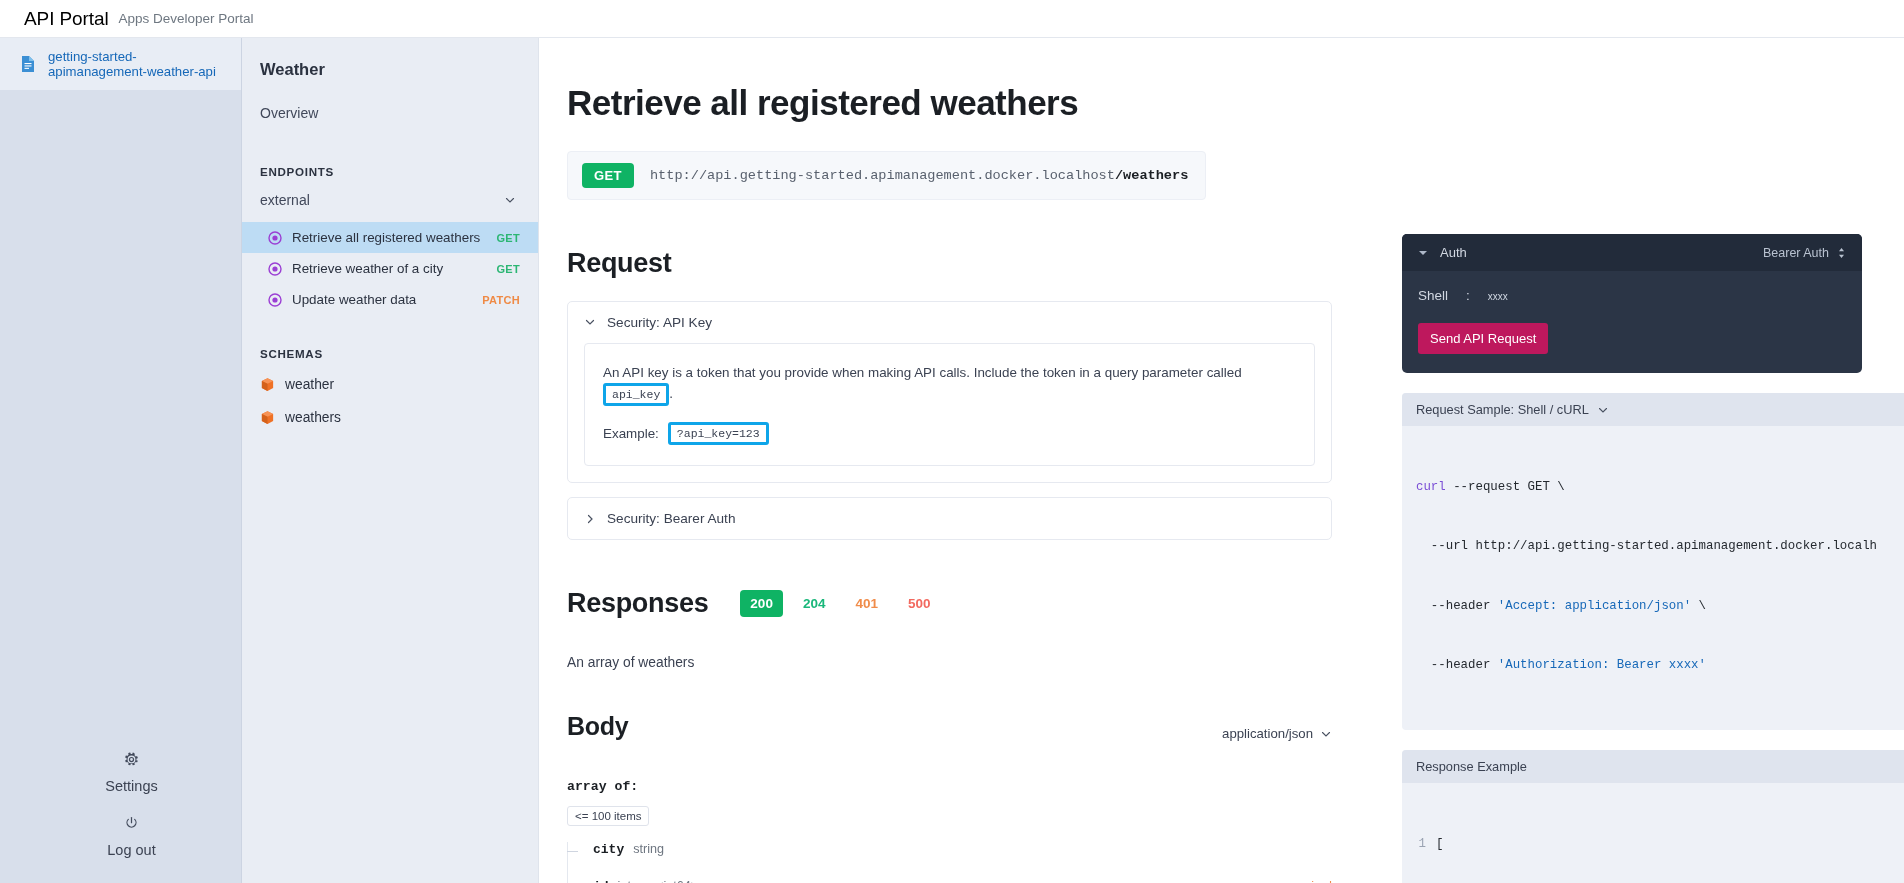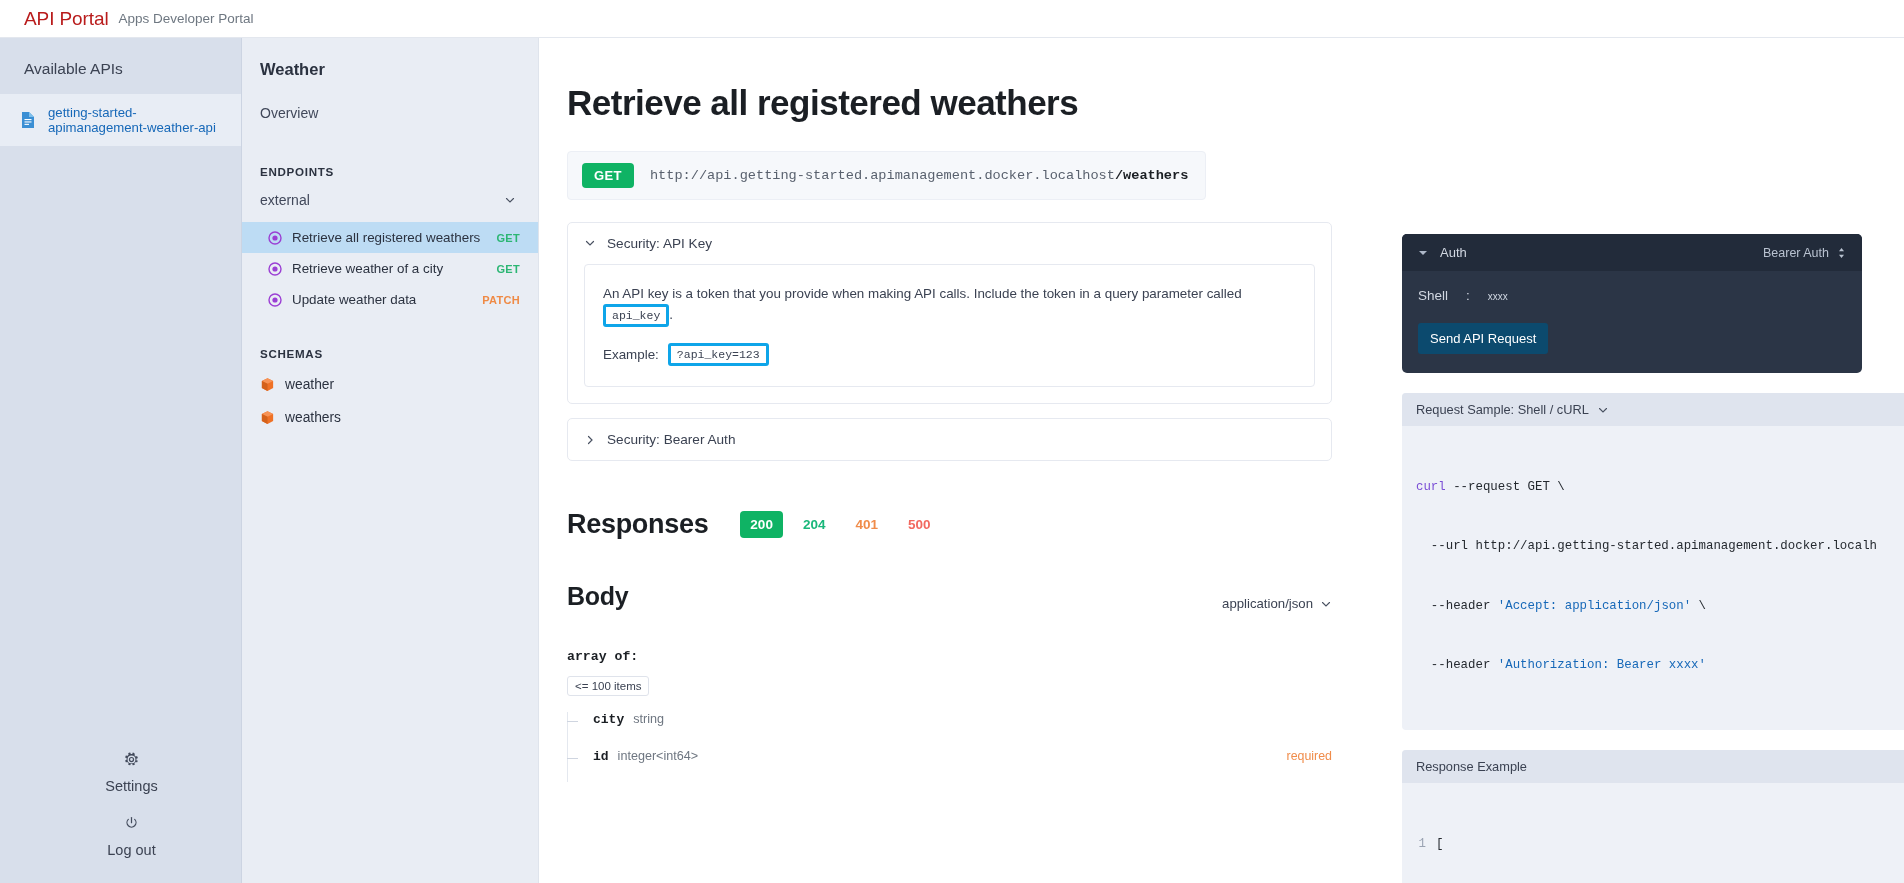--- a/index.html
+++ b/index.html
@@ -13,21 +13,21 @@
   .app { position: relative; width: 1904px; height: 883px; display: flex; flex-direction: column; }
 
   
   .topbar {
     height: 38px; flex: 0 0 38px;
     background: #ffffff;
     border-bottom: 1px solid #e3e7ee;
     display: flex; align-items: center;
     padding-left: 24px; gap: 10px;
   }
-  .brand { font-size: 19px; color: #b91c1c; font-weight: 400; letter-spacing: -0.1px; text-align: center; }
+  .brand { font-size: 19px; color: #000000; font-weight: 400; letter-spacing: -0.1px; text-align: center; }
   .brand-sub { font-size: 13.5px; color: #6e7781; }
 
   
   .body-row { flex: 1 1 auto; display: flex; min-height: 0; }
 
   
   .sidebar {
     width: 241px; flex: 0 0 241px;
     background: #d8dfeb;
     display: flex; flex-direction: column;
@@ -221,21 +221,21 @@
   }
   .auth-head-l { display: flex; align-items: center; gap: 12px; }
   .auth-title { font-size: 13px; color: #d2d8e2; }
   .auth-mode { font-size: 12.5px; color: #b9c2d0; display: flex; align-items: center; gap: 8px; }
   .auth-body { padding: 17px 16px 19px 16px; }
   .token-row { display: flex; align-items: baseline; gap: 18px; }
   .token-label { font-size: 13.5px; color: #d2d8e2; }
   .token-colon { font-size: 13.5px; color: #d2d8e2; }
   .token-val { font-size: 10px; color: #cfd6e1; font-family: "Liberation Sans", sans-serif; }
   .send-btn {
-    margin-top: 20px; background: #0c4a6e; color: #fff; border: none;
+    margin-top: 20px; background: #be185d; color: #fff; border: none;
     border-radius: 3px; font-size: 13px; padding: 8px 12px;
     cursor: pointer; font-family: "Liberation Sans", sans-serif;
   }
 
   .code-card {
     margin-top: 20px; width: 572px; border-radius: 4px; overflow: hidden;
     background: #eef1f7;
   }
   .code-head {
     background: #dfe4ee; display: flex; align-items: center;
@@ -263,21 +263,20 @@
 <div class="app">
 
   <div class="topbar">
     <span class="brand">API Portal</span>
     <span class="brand-sub">Apps Developer Portal</span>
   </div>
 
   <div class="body-row">
 
     <div class="sidebar">
-      <div class="sidebar-title">Available APIs</div>
 
       <div class="api-item">
         <svg class="doc-icon" viewBox="0 0 16 18">
           <path d="M2 1h7l5 5v11H2z" fill="#3b8fd4"></path>
           <path d="M9 1l5 5H9z" fill="#7fc0ec"></path>
           <rect x="4.5" y="8" width="7" height="1.1" fill="#fff"></rect>
           <rect x="4.5" y="10.4" width="7" height="1.1" fill="#fff"></rect>
           <rect x="4.5" y="12.8" width="4.5" height="1.1" fill="#fff"></rect>
         </svg>
         <span class="api-item-label">getting-started-apimanagement-weather-api</span>
@@ -365,20 +364,21 @@
     <div class="main">
       <div class="main-inner">
 
         <h1 class="page-title">Retrieve all registered weathers</h1>
 
         <div class="url-bar">
           <span class="method-badge">GET</span>
           <span class="url-text"><span>http://api.getting-started.apimanagement.docker.localhost</span><b>/weathers</b></span>
         </div>
 
+        <h2 class="sec-heading">Request</h2>
 
         
         <div class="acc">
           <div class="acc-head">
             <svg class="chev" viewBox="0 0 12 12">
               <path d="M2.5 4.5L6 8l3.5-3.5" stroke="#4a5262" stroke-width="1.2" fill="none" stroke-linecap="round"></path>
             </svg>
             <span class="acc-title">Security: API Key</span>
           </div>
           <div class="acc-body">
@@ -409,20 +409,21 @@
         <div class="responses-row">
           <h2 class="sec-heading" style="margin:0">Responses</h2>
           <div class="resp-tabs">
             <span class="rtab active">200</span>
             <span class="rtab ok">204</span>
             <span class="rtab warn">401</span>
             <span class="rtab err">500</span>
           </div>
         </div>
 
+        <div class="resp-desc">An array of weathers</div>
 
         <div class="body-row2">
           <h3 class="body-heading">Body</h3>
           <div class="mime-select">
             <span>application/json</span>
             <svg class="chev" viewBox="0 0 12 12">
               <path d="M2.5 4.5L6 8l3.5-3.5" stroke="#4a5262" stroke-width="1.1" fill="none" stroke-linecap="round"></path>
             </svg>
           </div>
         </div>

